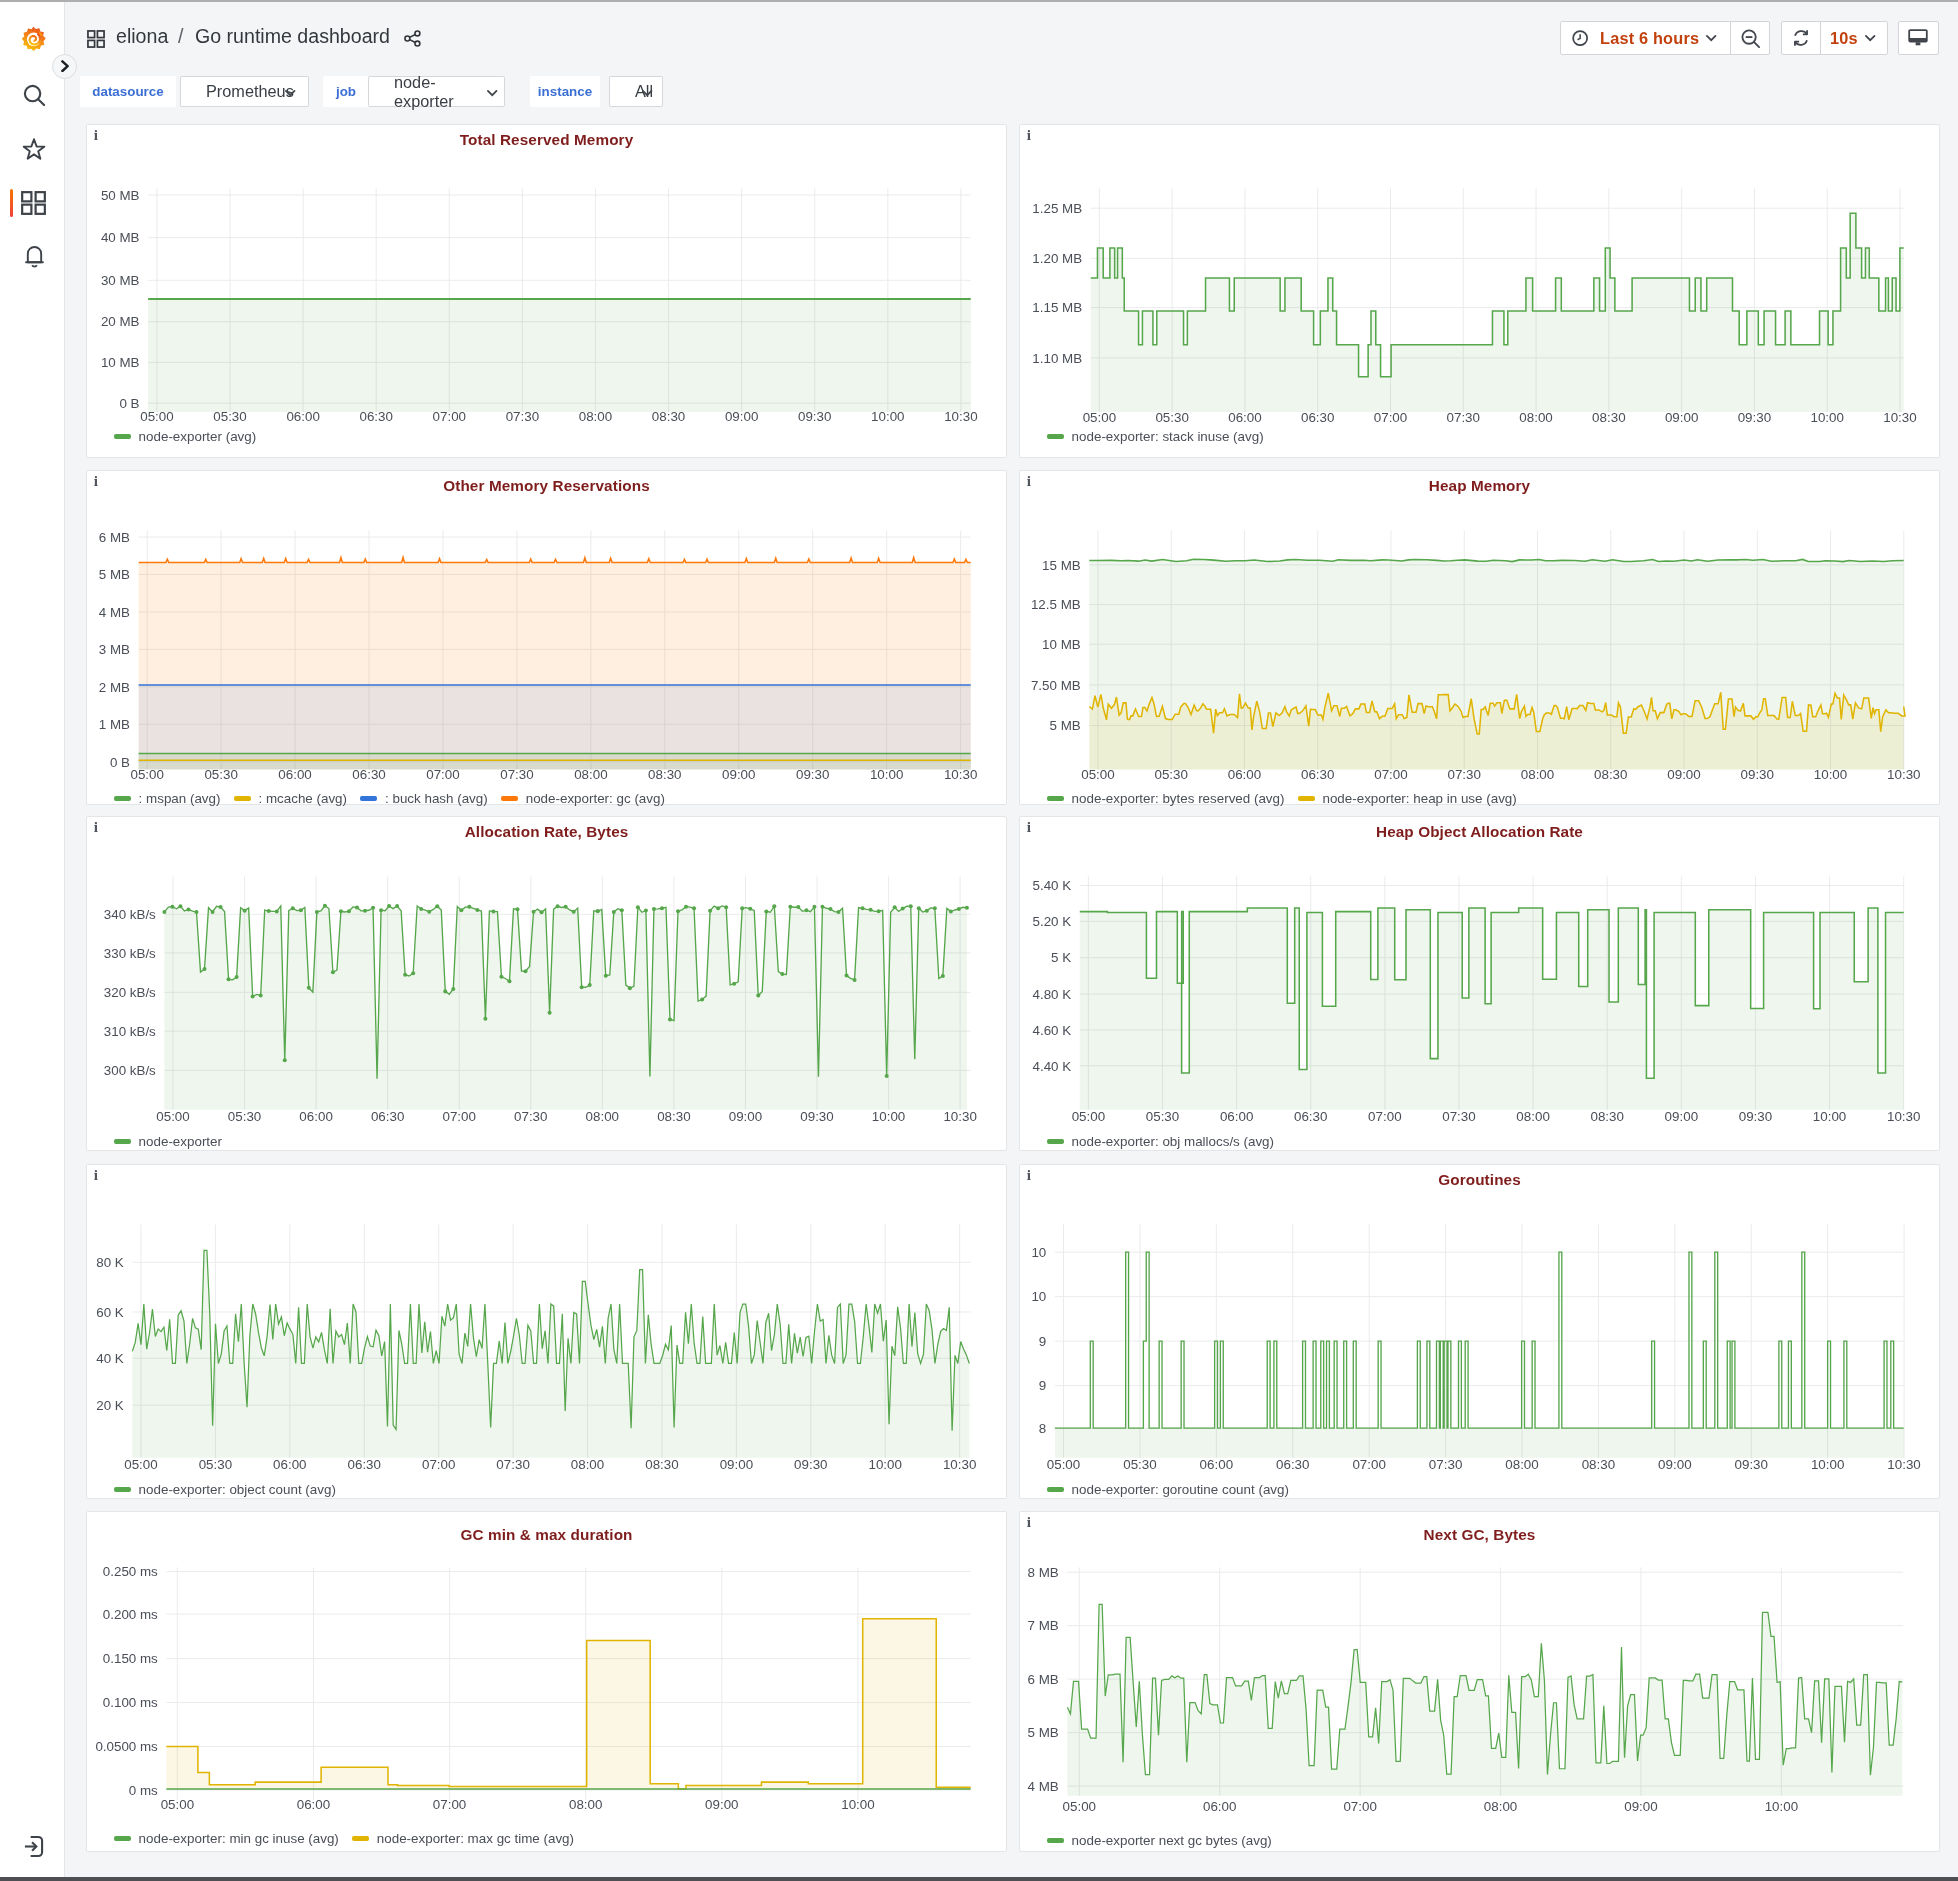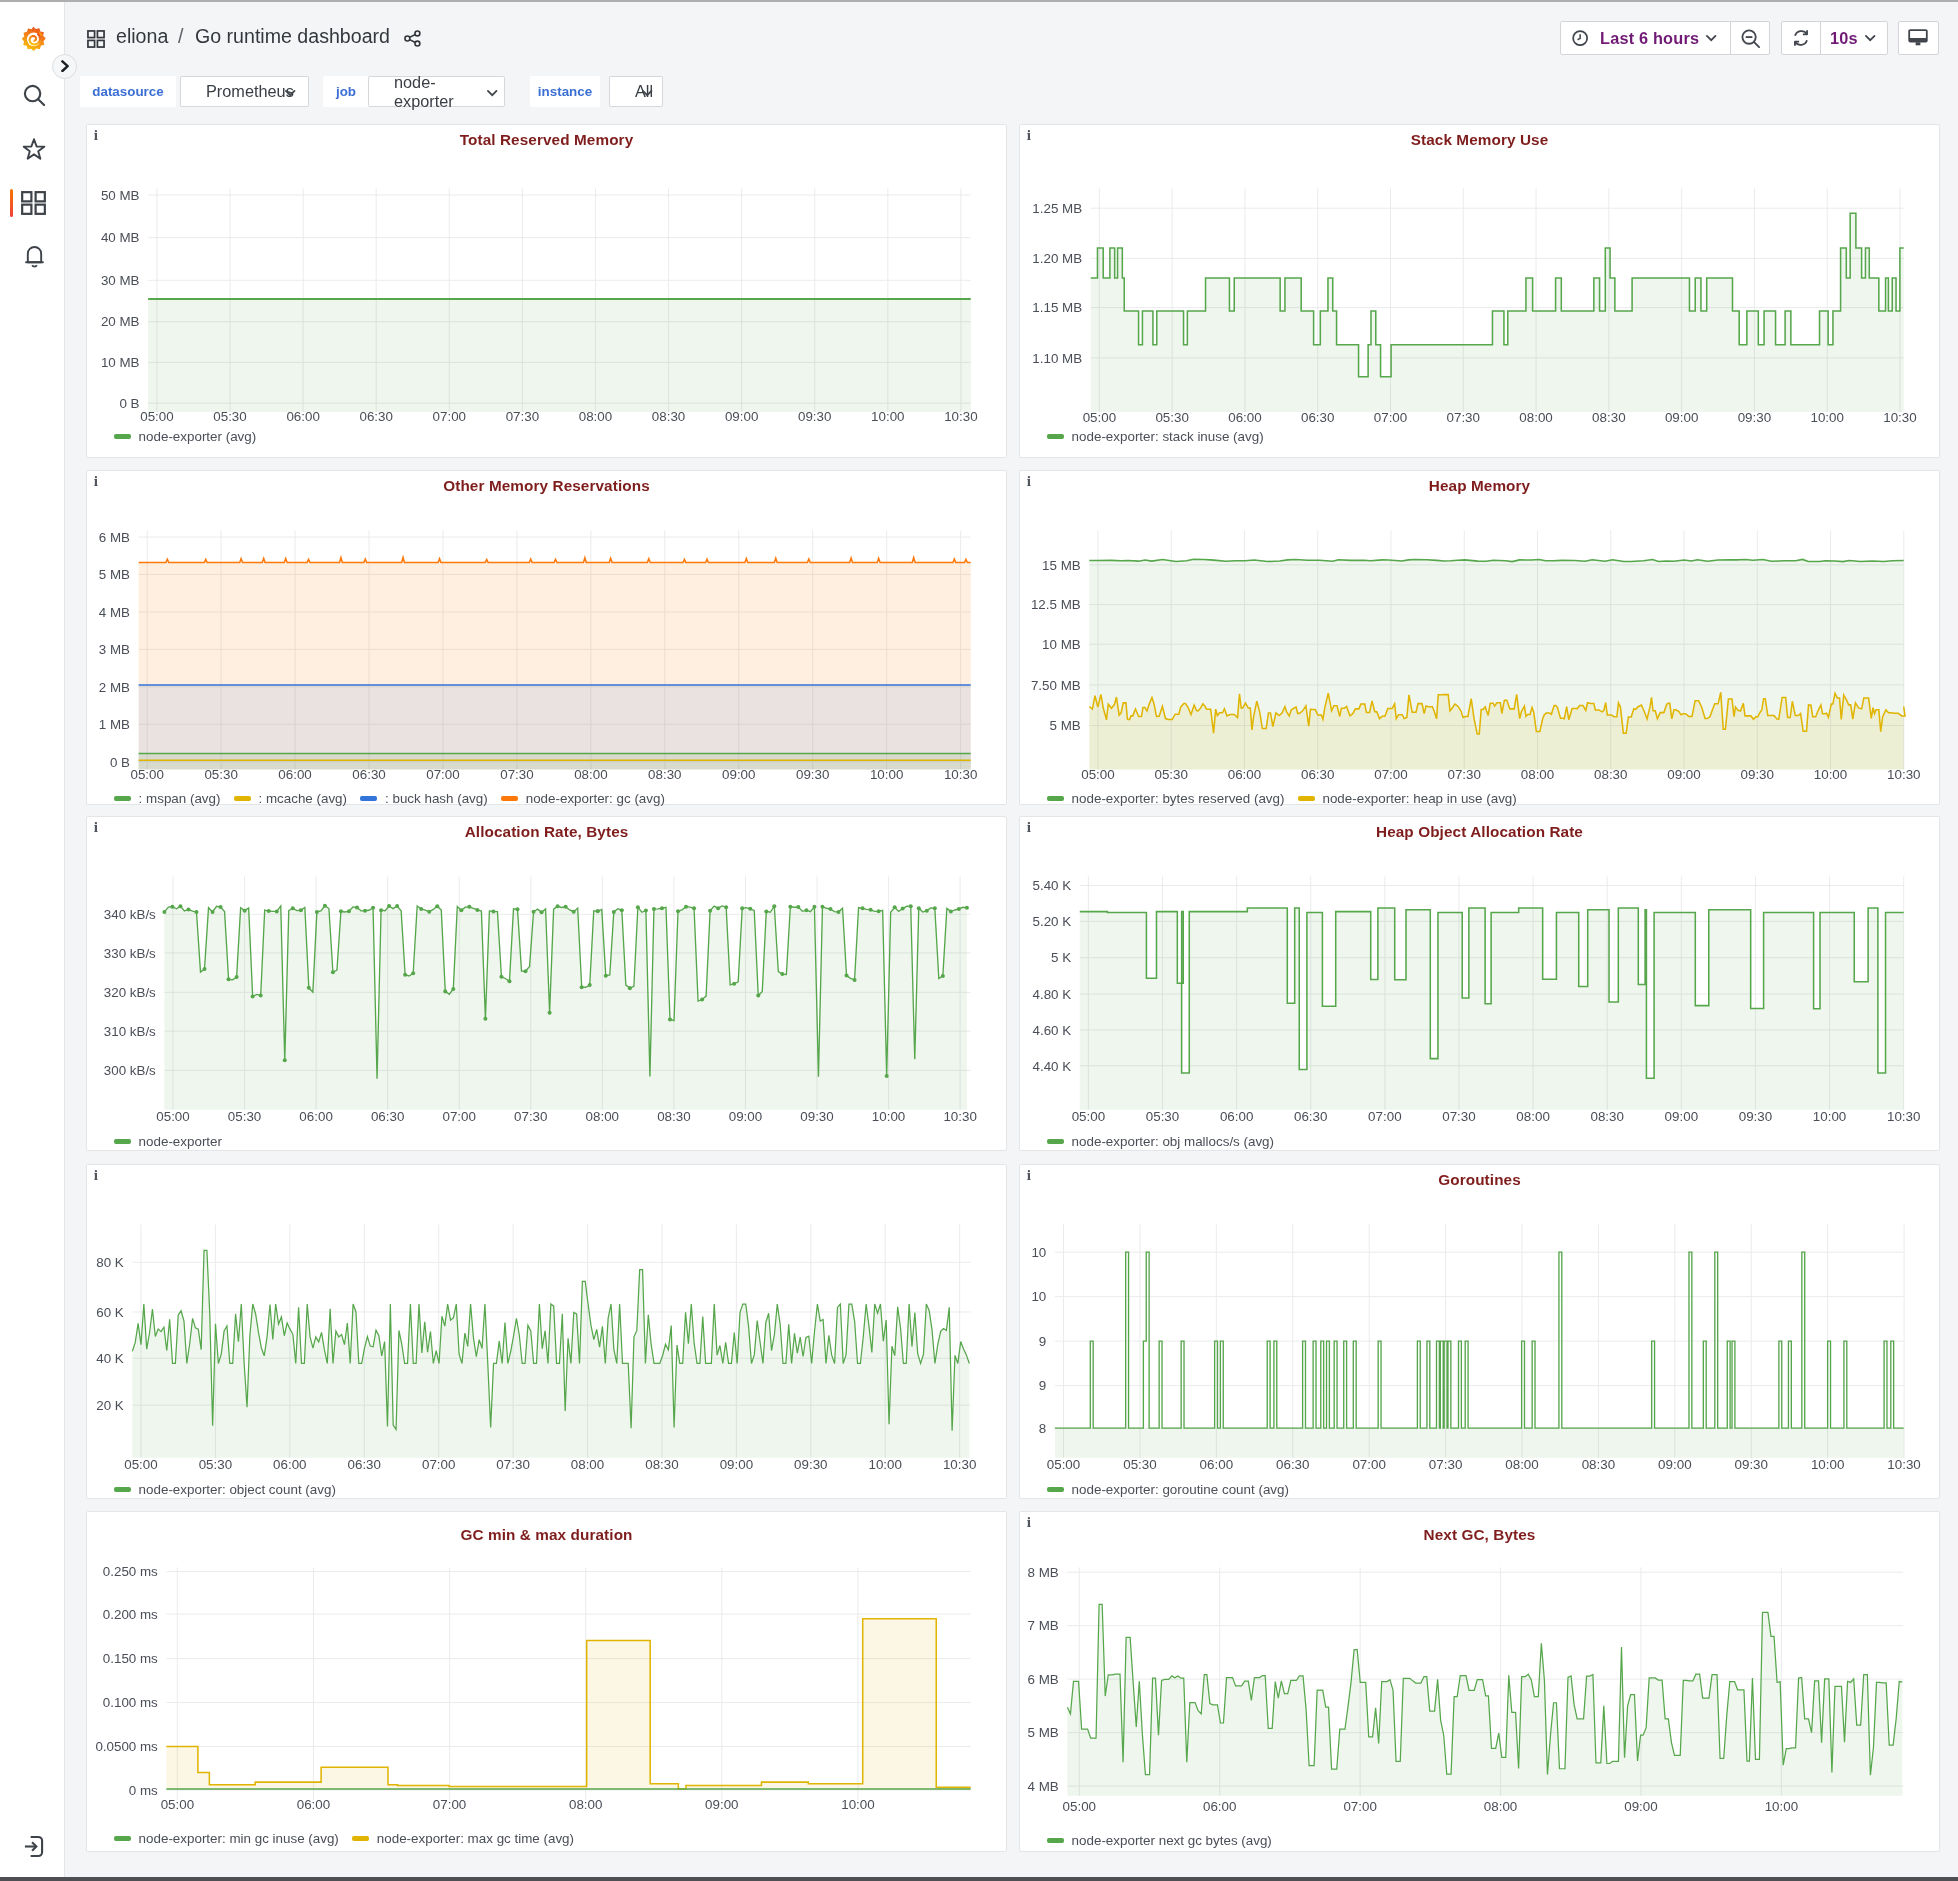--- a/index.html
+++ b/index.html
@@ -9,21 +9,21 @@
 .ptitle { position:absolute; left:0; right:0; text-align:center; font-size:15.3px; font-weight:bold; color:#7f1d1d; letter-spacing:0.1px; }
 .pinfo { position:absolute; top:1px; left:6.7px; font-family:"Liberation Serif",serif; font-weight:bold; font-size:15.3px; color:#51565e; z-index:2; }
 .chart { position:absolute; left:0; top:0; }
 .legend { position:absolute; left:27px; display:flex; align-items:center; gap:13.4px; }
 .litem { display:flex; align-items:center; gap:7.6px; font-size:13.4px; color:#4a4e57; white-space:nowrap; }
 .lbar { display:inline-block; width:17px; height:4.8px; border-radius:1.9px; }
 .crumb { position:absolute; top:25px; font-size:19.6px; color:#34383e; }
 .chip { position:absolute; top:76px; height:31px; background:#fff; border-radius:1.9px; display:flex; align-items:center; justify-content:center; font-size:13.4px; font-weight:bold; color:#3c6fd4; }
 .vbox { position:absolute; top:76px; height:31px; background:#fff; border:1px solid #d6d8db; border-radius:1.9px; display:flex; align-items:center; font-size:16.3px; color:#3a3e45; padding:0 25px; }
 .tbtn { position:absolute; top:21px; height:34px; background:#fff; border:1px solid #d2d4d8; border-radius:1.9px; }
-.tbtxt { position:absolute; font-size:16.3px; font-weight:bold; color:#701a75; letter-spacing:0.2px; }
+.tbtxt { position:absolute; font-size:16.3px; font-weight:bold; color:#c2410c; letter-spacing:0.2px; }
 </style></head><body>
 <div class="topline"></div>
 <div class="sidebar">
     <svg width="26" height="27" viewBox="0 0 27 28" style="position:absolute;left:21px;top:24px">
 <defs>
         <linearGradient id="glg" x1="0.3" y1="1" x2="0.7" y2="0">
 <stop offset="0" stop-color="#fbc50b"></stop>
           <stop offset="1" stop-color="#ec4e1e"></stop>
         </linearGradient>
       </defs>
@@ -170,21 +170,20 @@
     </svg>
     <div class="legend" style="top:304px">
       <div class="litem">
         <span class="lbar" style="background:#56a64b"></span>
         <span>node-exporter (avg)</span>
       </div>
     </div>
   </div>
 <div class="panel" style="left:1019px;top:124px;width:921px;height:334px">
     <div class="pinfo">i</div>
-    <div class="ptitle" style="top:5.7px">Stack Memory Use</div>
     <svg class="chart" width="921" height="334" viewBox="0 0 963 349">
       <line x1="74" y1="86.9" x2="924" y2="86.9" stroke="#e9eaec" stroke-width="1"></line>
       <line x1="74" y1="139.3" x2="924" y2="139.3" stroke="#e9eaec" stroke-width="1"></line>
       <line x1="74" y1="190.8" x2="924" y2="190.8" stroke="#e9eaec" stroke-width="1"></line>
       <line x1="74" y1="243.3" x2="924" y2="243.3" stroke="#e9eaec" stroke-width="1"></line>
       <line x1="83.0" y1="66" x2="83.0" y2="300" stroke="#e9eaec" stroke-width="1"></line>
       <line x1="159.1" y1="66" x2="159.1" y2="300" stroke="#e9eaec" stroke-width="1"></line>
       <line x1="235.2" y1="66" x2="235.2" y2="300" stroke="#e9eaec" stroke-width="1"></line>
       <line x1="311.3" y1="66" x2="311.3" y2="300" stroke="#e9eaec" stroke-width="1"></line>
       <line x1="387.4" y1="66" x2="387.4" y2="300" stroke="#e9eaec" stroke-width="1"></line>

